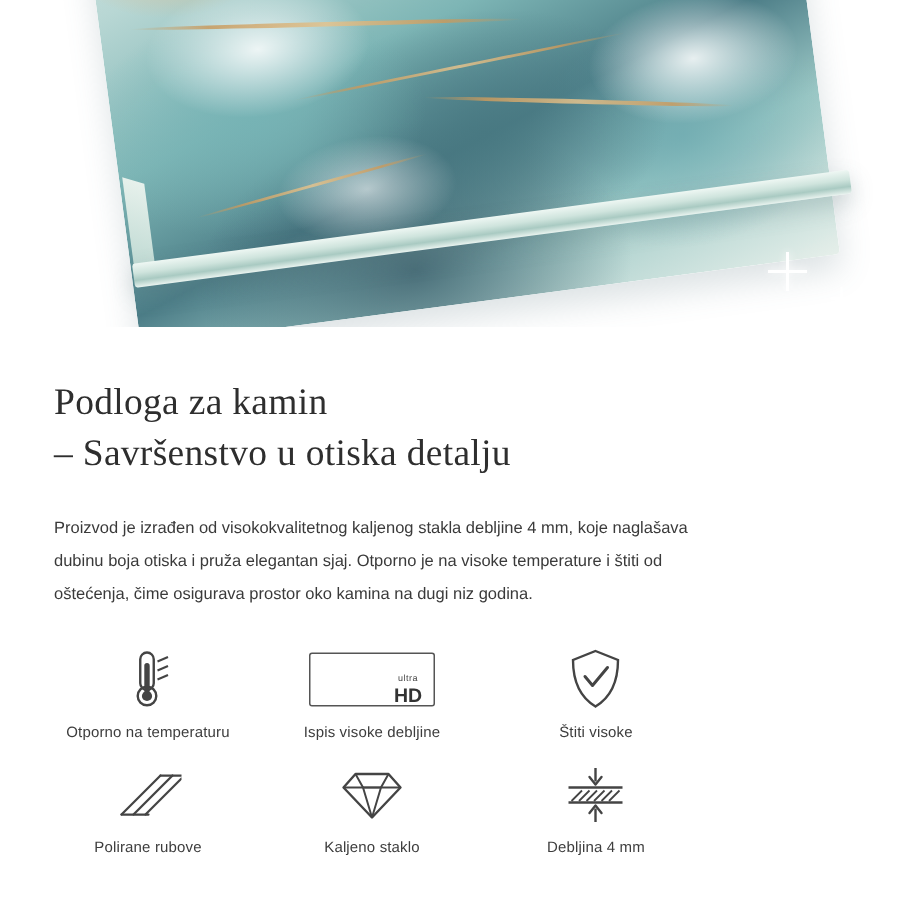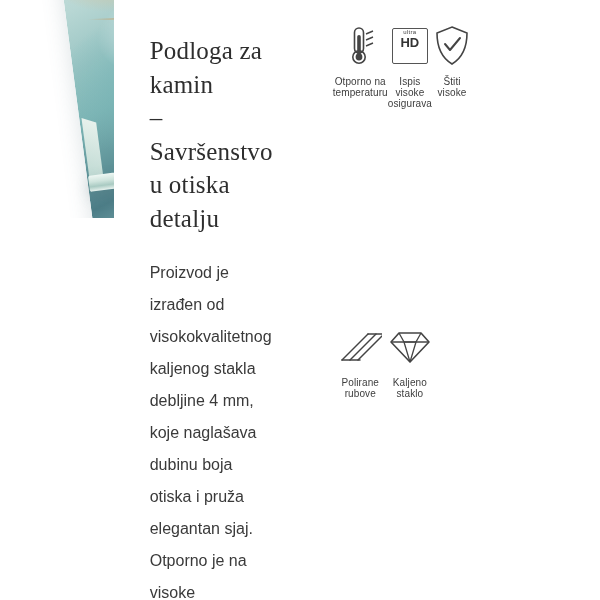--- a/index.html
+++ b/index.html
@@ -12,21 +12,21 @@
     background: #ffffff;
     font-family: "Liberation Sans", sans-serif;
     color: #2b2b2b;
     overflow: hidden;
   }
   .page {
     position: relative;
     width: 496px;
     height: 600px;
     display: flex;
-    flex-direction: row;
+    flex-direction: column;
   }
 
   
   .hero {
     position: relative;
     width: 600px;
     height: 218px;
     overflow: hidden;
     background: #ffffff;
   }
@@ -135,21 +135,21 @@
     font-size: 25px;
     line-height: 1.34;
     font-weight: 400;
     color: #2e2e2e;
     margin: 14px 0 0 0;
     letter-spacing: .2px;
   }
   .headline .l2 { display: block; }
   .body-copy {
     margin: 22px 0 0 0;
-    font-size: 16px;
+    font-size: 11px;
     line-height: 2.0;
     color: #3a3a3a;
     max-width: 530px;
   }
 
   
   .features {
     margin-top: 24px;
     padding: 0 24px;
     display: grid;
@@ -178,22 +178,23 @@
   .ico svg { display: block; }
 
   .hd-badge {
     width: 34px;
     height: 34px;
     border: 1.6px solid #555;
     border-radius: 2px;
     display: flex;
     flex-direction: column;
     align-items: center;
-    justify-content: flex-start;
+    justify-content: flex-end;
     line-height: 1;
+    padding-left: 48px;
   }
   .hd-badge .u {
     font-size: 6px;
     letter-spacing: .3px;
     color: #444;
     margin-bottom: 1px;
   }
   .hd-badge .h {
     font-size: 13px;
     font-weight: 700;
@@ -251,21 +252,21 @@
       <div class="cap">Otporno na temperaturu</div>
     </div>
 
     <div class="feature">
       <div class="ico">
         <div class="hd-badge">
           <span class="u">ultra</span>
           <span class="h">HD</span>
         </div>
       </div>
-      <div class="cap">Ispis visoke osigurava</div>
+      <div class="cap">Ispis visoke debljine</div>
     </div>
 
     <div class="feature">
       <div class="ico">
         <svg width="40" height="44" viewBox="0 0 40 44">
           <path d="M20 3 L35 9 C35 24 30 34 20 40 C10 34 5 24 5 9 Z" fill="none" stroke="#444" stroke-width="1.6"></path>
           <path d="M13 20 L18 26 L28 14" fill="none" stroke="#444" stroke-width="2" stroke-linecap="round" stroke-linejoin="round"></path>
         </svg>
       </div>
       <div class="cap">Štiti visoke</div>
@@ -290,15 +291,36 @@
           <path d="M11 4 L33 4 L41 13 L22 33 L3 13 Z" fill="none" stroke="#444" stroke-width="1.6" stroke-linejoin="round"></path>
           <path d="M3 13 L41 13" stroke="#444" stroke-width="1.4"></path>
           <path d="M11 4 L16 13 L22 33" fill="none" stroke="#444" stroke-width="1.3"></path>
           <path d="M33 4 L28 13 L22 33" fill="none" stroke="#444" stroke-width="1.3"></path>
           <path d="M16 13 L28 13" stroke="#444" stroke-width="1.2"></path>
         </svg>
       </div>
       <div class="cap">Kaljeno staklo</div>
     </div>
 
+    <div class="feature">
+      <div class="ico">
+        <svg width="46" height="40" viewBox="0 0 46 40">
+          <line x1="23" y1="2" x2="23" y2="11" stroke="#444" stroke-width="1.6"></line>
+          <path d="M19 8 L23 13 L27 8" fill="none" stroke="#444" stroke-width="1.6" stroke-linecap="round" stroke-linejoin="round"></path>
+          <line x1="5" y1="15" x2="41" y2="15" stroke="#444" stroke-width="1.8"></line>
+          <g stroke="#444" stroke-width="1.2">
+            <line x1="7" y1="24" x2="14" y2="17"></line>
+            <line x1="12" y1="24" x2="19" y2="17"></line>
+            <line x1="17" y1="24" x2="24" y2="17"></line>
+            <line x1="22" y1="24" x2="29" y2="17"></line>
+            <line x1="27" y1="24" x2="34" y2="17"></line>
+            <line x1="32" y1="24" x2="39" y2="17"></line>
+          </g>
+          <line x1="5" y1="25" x2="41" y2="25" stroke="#444" stroke-width="1.8"></line>
+          <line x1="23" y1="29" x2="23" y2="38" stroke="#444" stroke-width="1.6"></line>
+          <path d="M19 32 L23 27 L27 32" fill="none" stroke="#444" stroke-width="1.6" stroke-linecap="round" stroke-linejoin="round"></path>
+        </svg>
+      </div>
+      <div class="cap">Debljina 4 mm</div>
+    </div>
 
   </div>
 </div>
 
 </body></html>

